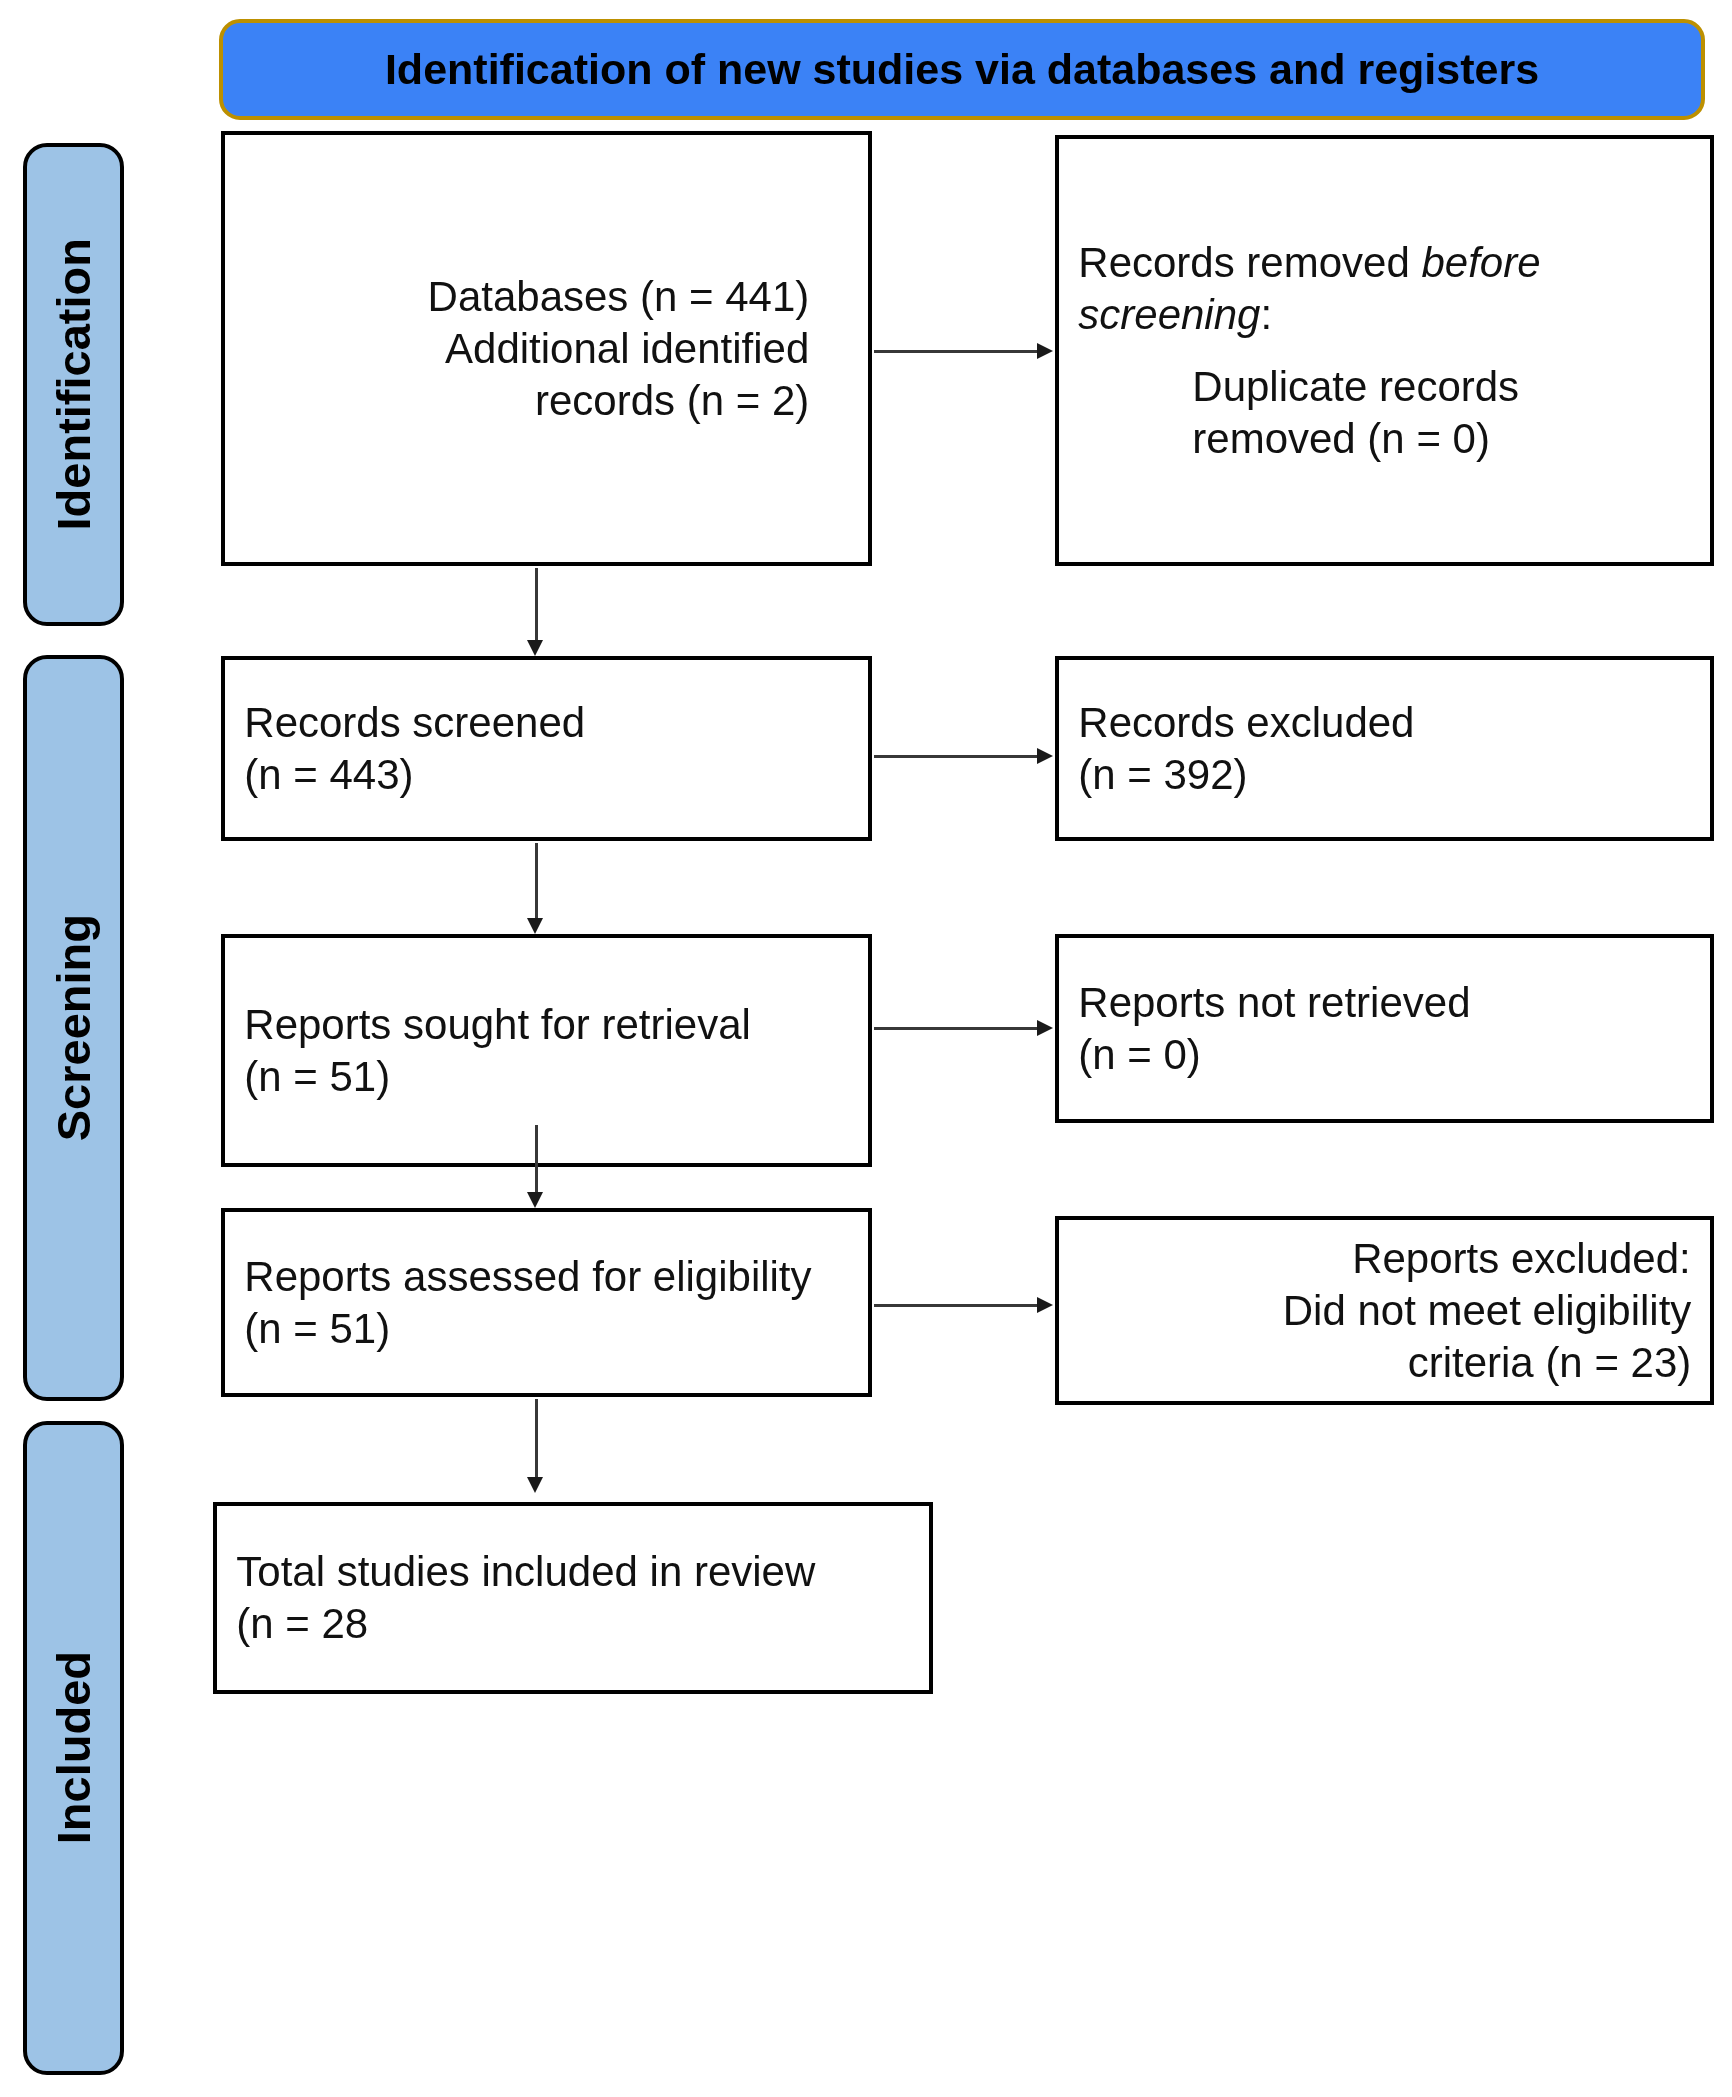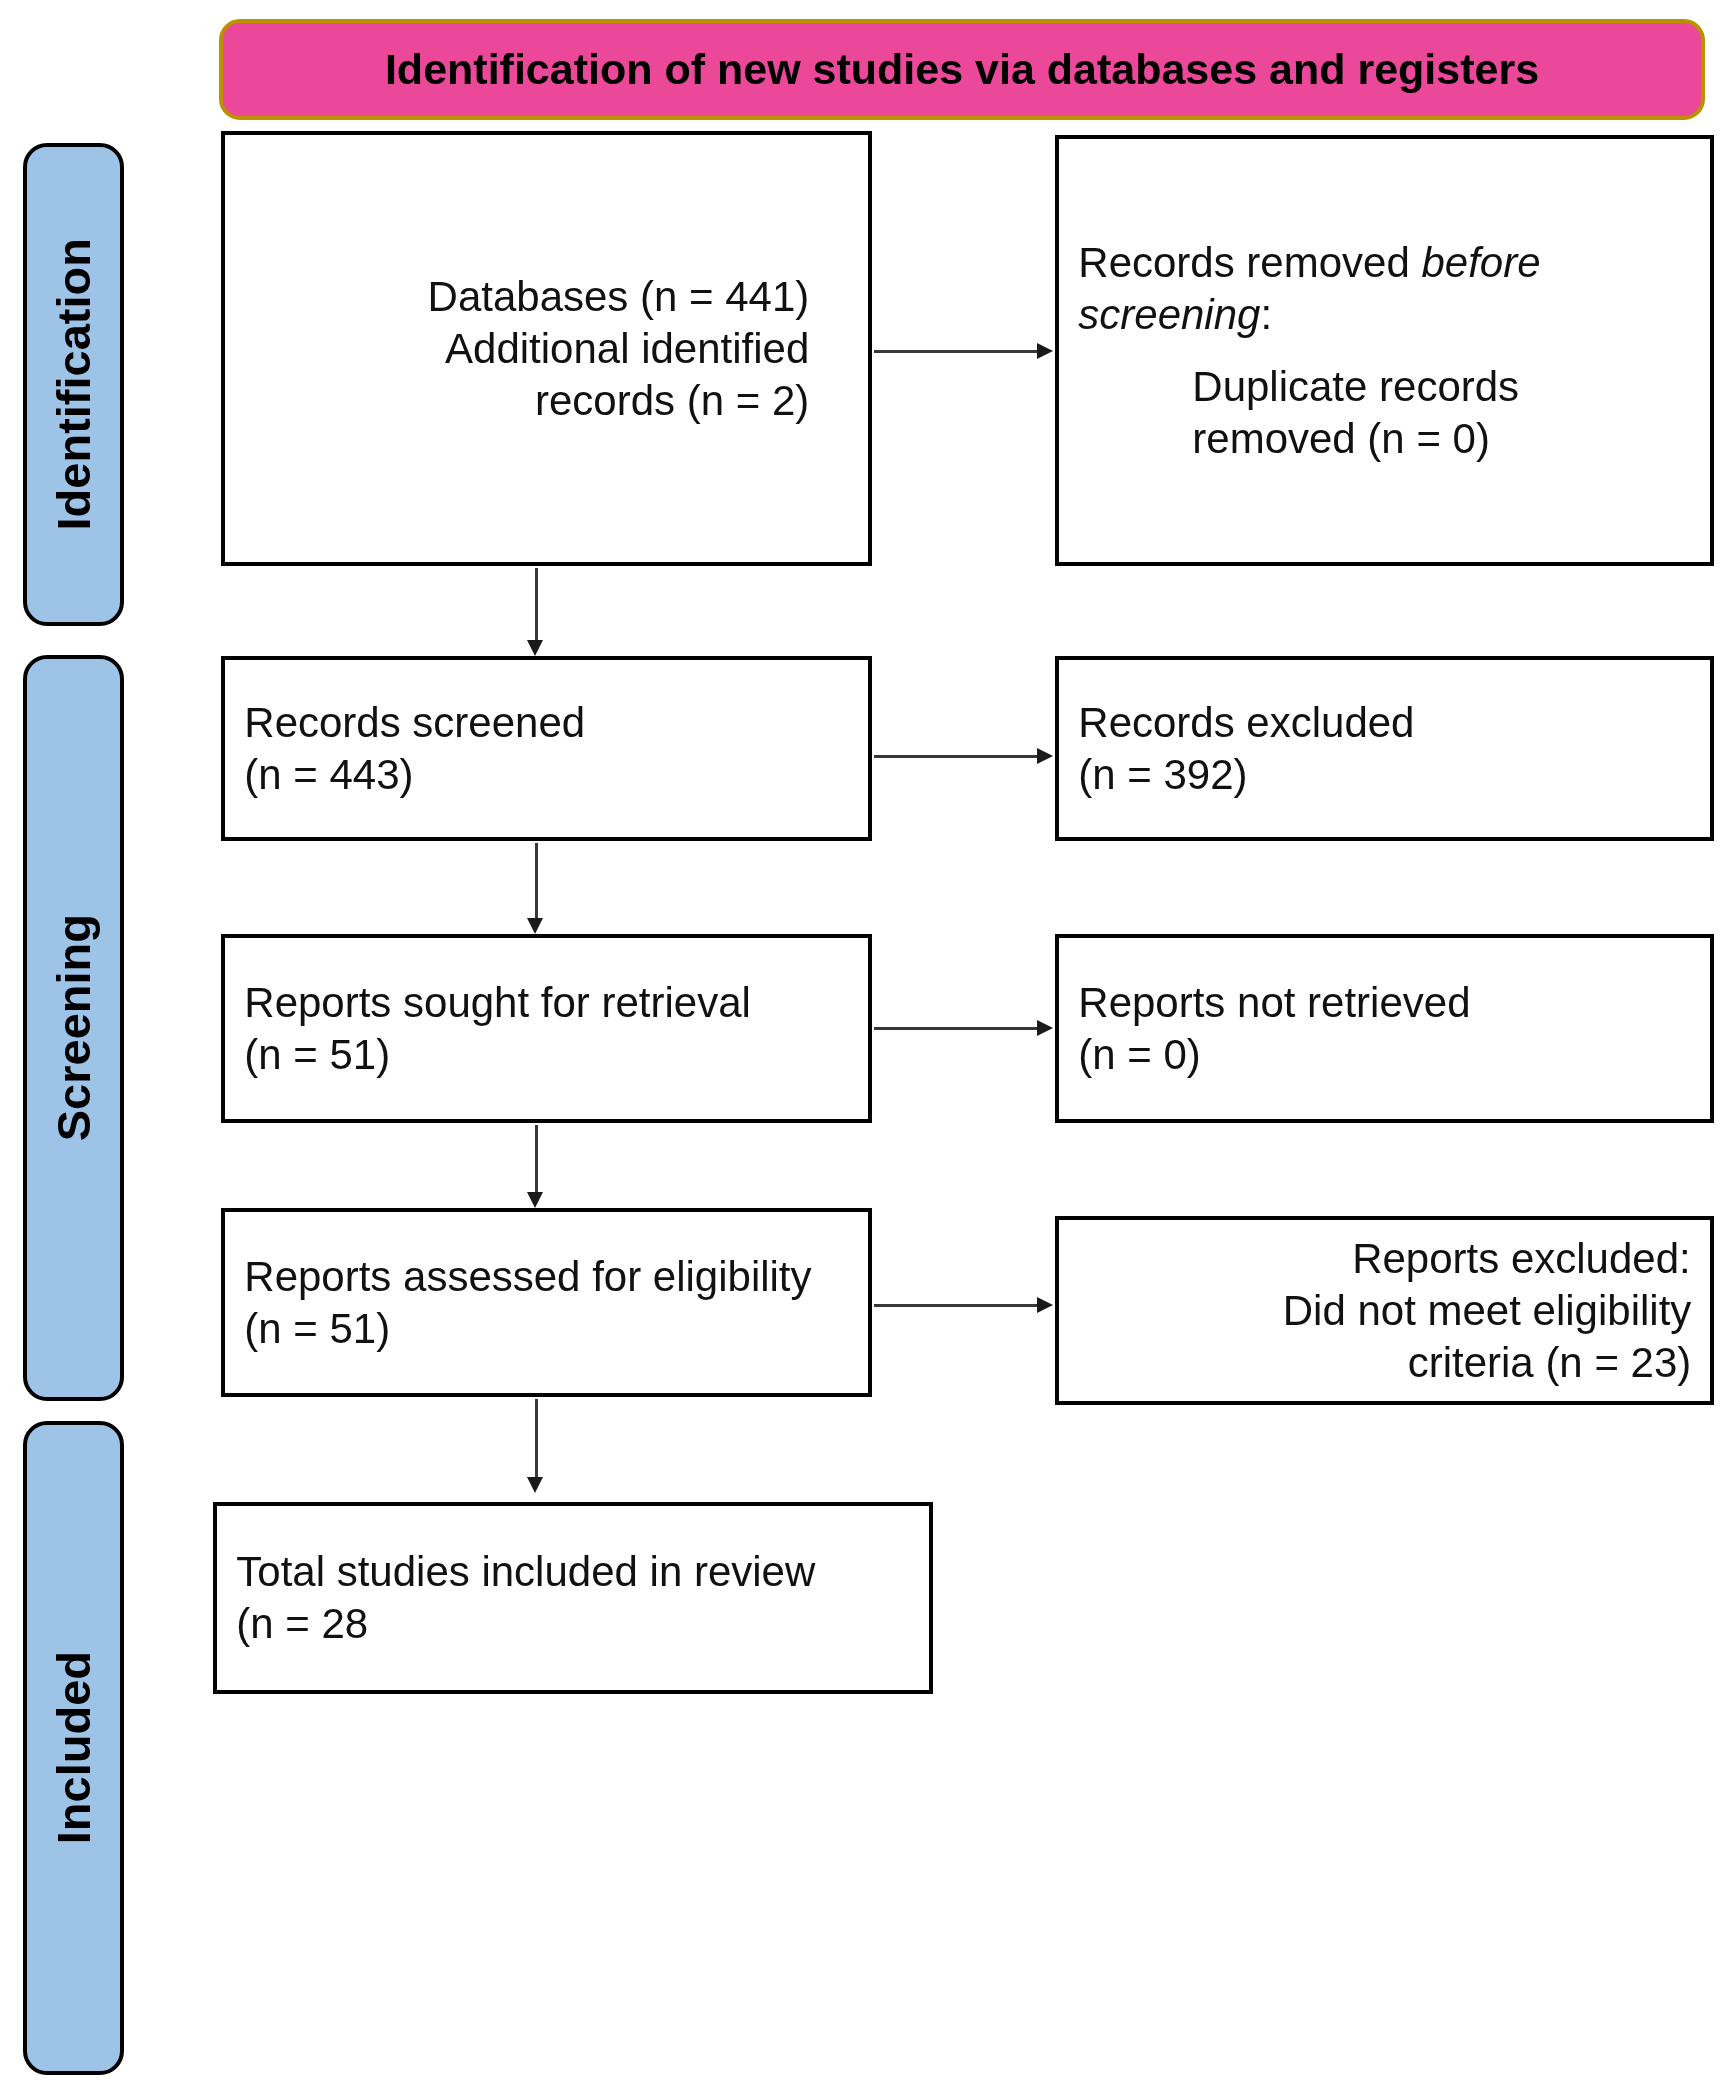--- a/index.html
+++ b/index.html
@@ -7,21 +7,21 @@
     width: 1733px; height: 2097px;
     background: #ffffff;
     font-family: "Liberation Sans", sans-serif;
     color: #111111;
   }
   #canvas { position: relative; width: 1733px; height: 2097px; overflow: hidden; }
 
   
   .banner {
     position: absolute; left: 219px; top: 19.3px; width: 1486px; height: 101px;
-    background: #ec4899; border: 4px solid #BD9000; border-radius: 21px;
+    background: #3b82f6; border: 4px solid #BD9000; border-radius: 21px;
     box-sizing: border-box;
     display: flex; align-items: center; justify-content: center;
     font-size: 43px; font-weight: bold; color: #000;
   }
 
   
   .stage {
     position: absolute; left: 22.5px; width: 101px;
     background: #9DC3E6; border: 4px solid #000; border-radius: 24px;
     box-sizing: border-box;
@@ -47,21 +47,21 @@
   .indent { margin-left: 114px; }
   #box-records-identified .indent { width: 451px; text-align: right; }
   #box-records-removed   .indent { width: 403px; }
   #box-reports-excluded  .indent { width: 499px; }
   .em { font-style: italic; }
 
   #box-records-identified   { left: 221px;  top: 131px;  width: 651px; height: 435px; }
   #box-records-removed      { left: 1055px; top: 135px;  width: 659px; height: 431px; gap: 20px; }
   #box-records-screened     { left: 221px;  top: 656px;  width: 651px; height: 185px; }
   #box-records-excluded     { left: 1055px; top: 656px;  width: 659px; height: 185px; }
-  #box-reports-sought       { left: 221px;  top: 934px; width: 651px; height: 189px; }
+  #box-reports-sought       { left: 221px;  top: 934px; width: 651px; height: 233px; }
   #box-reports-not-retrieved{ left: 1055px; top: 934px; width: 659px; height: 189px; }
   #box-reports-assessed     { left: 221px;  top: 1208px; width: 651px; height: 189px; }
   #box-reports-excluded     { left: 1055px; top: 1216px; width: 659px; height: 189px; text-align: right; }
   #box-total-included       { left: 213px;  top: 1502px; width: 720px; height: 192px; }
 
   
   .vline { position: absolute; left: 535px; width: 3.2px; background: #383838; }
   .hline { position: absolute; height: 3.2px; background: #383838; }
   .head-down {
     position: absolute; left: 527px; width: 0; height: 0;

